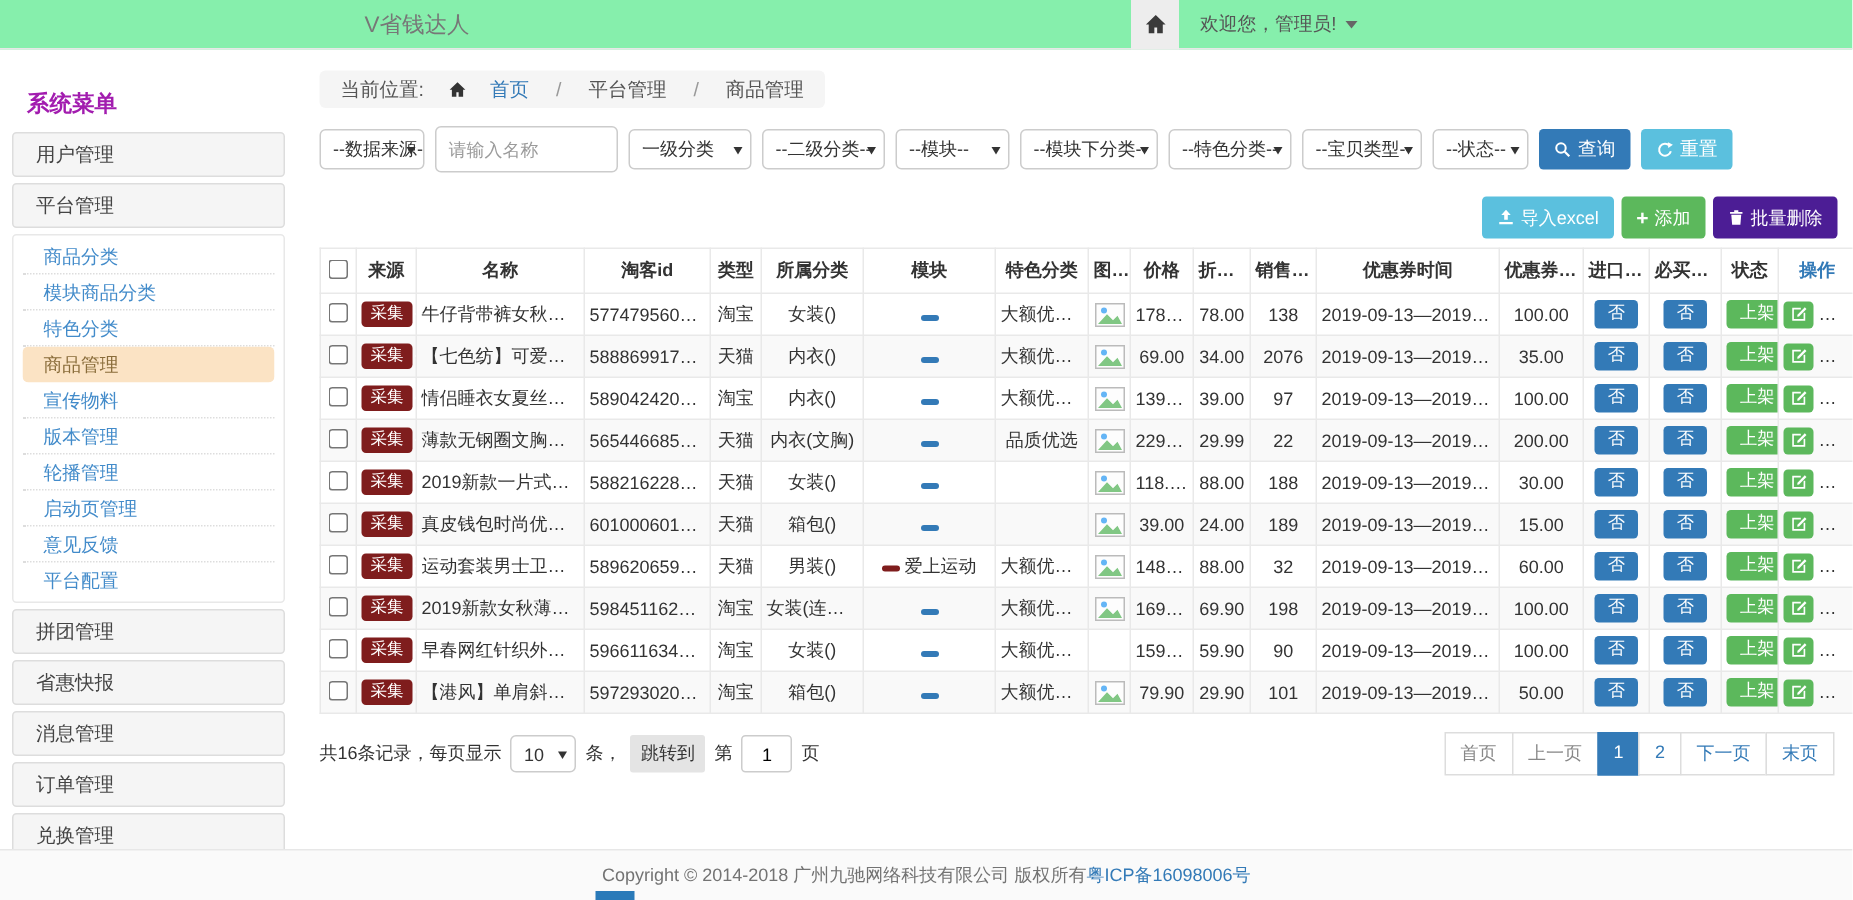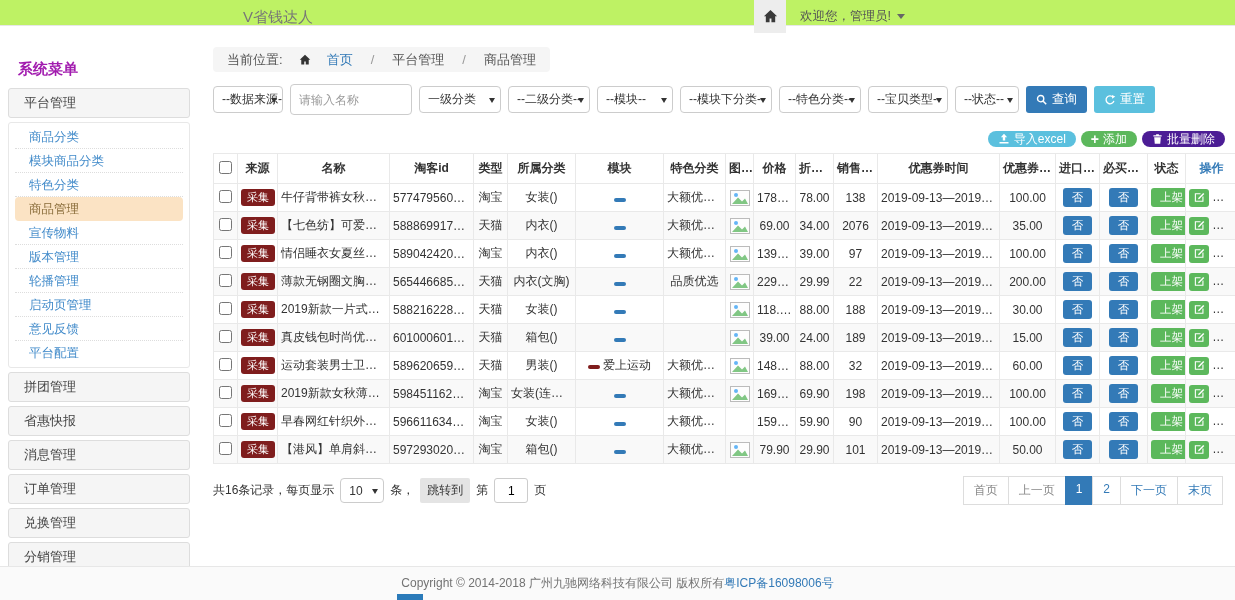--- a/index.html
+++ b/index.html
@@ -1,20 +1,20 @@
 <!DOCTYPE html>
 <html><head>
 <meta charset="utf-8">
 <style>
   * { box-sizing: border-box; margin: 0; padding: 0; }
   html,body { width:1235px; height:600px; overflow:hidden; }
   body { font-family:"Liberation Sans",sans-serif; background:#fff; color:#333; font-size:12px; position:relative; }
 
   
-  .topbar { position:absolute; top:0; left:0; right:0; height:26px; background:#bef264; border-bottom:1px solid #e7e7e7; }
+  .topbar { position:absolute; top:0; left:0; right:0; height:33px; background:#86efac; border-bottom:1px solid #e7e7e7; }
   .brand { position:absolute; left:243px; top:0; line-height:33px; font-size:15px; color:#777; }
   .top-right { position:absolute; right:330px; top:0; height:33px; display:flex; align-items:center; }
   .home-btn { width:32px; height:33px; background:#ededed; display:flex; align-items:center; justify-content:center; cursor:pointer; }
   .welcome { margin-left:14px; color:#555; font-size:12.5px; display:flex; align-items:center; gap:6px; cursor:pointer; }
   .caret { width:0; height:0; border-left:4px solid transparent; border-right:4px solid transparent; border-top:5px solid #666; display:inline-block; }
 
   
   .sidebar { position:absolute; left:8px; top:55px; width:182px; z-index:1; }
   .side-title { color:#a21caf; font-weight:bold; font-size:15px; padding:5px 10px 9px 10px; }
   .panel-h { background:#f5f5f5; border:1px solid #ddd; border-radius:3px; padding:0 15px; height:30px; line-height:28px; color:#444; font-size:13px; margin-bottom:4px; cursor:pointer; }
@@ -34,21 +34,21 @@
   .sel .caret { position:absolute; right:5px; top:11px; border-top-color:#333; border-left-width:3.5px; border-right-width:3.5px; }
   .txt-input { height:31px; border:1px solid #ccc; border-radius:4px; padding:0 8px; font-size:12px; color:#333; font-family:inherit; }
   .txt-input::placeholder { color:#9b9b9b; }
   .btn { height:27px; border:none; border-radius:3px; color:#fff; font-size:12.5px; padding:0 10px; display:inline-flex; align-items:center; gap:4px; cursor:pointer; font-family:inherit; }
   .btn-primary { background:#337ab7; }
   .btn-info { background:#5bc0de; }
   .btn-success { background:#5cb85c; }
   .btn-danger-soft { background:#4c1d95; }
 
   .actions { display:flex; justify-content:flex-end; gap:5px; margin-top:16px; }
-  .actions .btn { height:16px; font-size:12px;border-radius:8px; }
+  .actions .btn { height:28px; font-size:12px; }
 
   
   table { width:100%; border-collapse:collapse; table-layout:fixed; margin-top:6px; background:#fff; }
   th,td { border:1px solid #e9e9e9; text-align:center; padding:4px 3px; white-space:nowrap; overflow:hidden; text-overflow:ellipsis; font-size:12px; vertical-align:middle; }
   th { font-weight:bold; color:#333; padding:6px 3px; background:#fff; }
   th.th-op { color:#337ab7; }
   tbody tr:nth-child(even) { background:#f9f9f9; }
   .badge { display:inline-block; color:#fff; border-radius:3px; padding:2px 6px; font-size:11px; line-height:13px; }
   .b-orange { background:#7f1d1d; }
   .b-blue   { background:#337ab7; }
@@ -87,20 +87,21 @@
     </div>
     <div class="welcome">
       <span>欢迎您，管理员!</span>
       <span class="caret"></span>
     </div>
   </div>
 </div>
 
 <div class="sidebar">
   <div class="side-title">系统菜单</div>
+  <div class="panel-h">用户管理</div>
   <div class="panel-h">平台管理</div>
   <div class="submenu">
       <a class="subitem">商品分类</a>
       <a class="subitem">模块商品分类</a>
       <a class="subitem">特色分类</a>
       <a class="subitem active">商品管理</a>
       <a class="subitem">宣传物料</a>
       <a class="subitem">版本管理</a>
       <a class="subitem">轮播管理</a>
       <a class="subitem">启动页管理</a>

